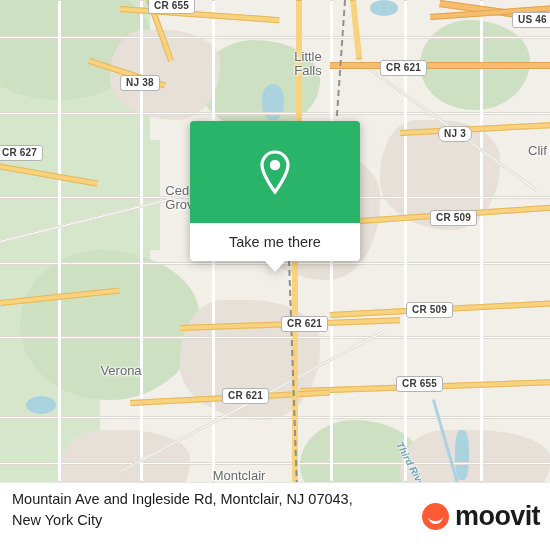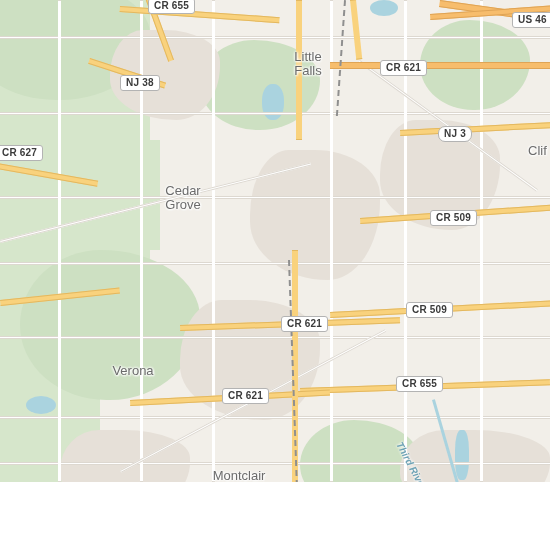--- a/index.html
+++ b/index.html
@@ -289,33 +289,55 @@
     <div class="river-label" style="left:404px; top:440px; transform:rotate(62deg);">Third River</div>
 
     <div class="place-label" style="left:283px; top:50px;  width:50px;">
       <span>Little</span><br>
       <span>Falls</span>
     </div>
     <div class="place-label" style="left:152px; top:184px; width:62px;">
       <span>Cedar</span><br>
       <span>Grove</span>
     </div>
-    <div class="place-label" style="left:102px;  top:364px; width:62px;">Verona</div>
+    <div class="place-label" style="left:90px;  top:364px; width:62px;">Verona</div>
     <div class="place-label" style="left:198px; top:469px; width:82px;">Montclair</div>
     <div class="place-label" style="left:528px; top:144px; width:30px; text-align:left;">Clif</div>
 
     <div class="shield" style="left:148px; top:-2px;">CR 655</div>
     <div class="shield" style="left:512px; top:12px;">US 46</div>
     <div class="shield" style="left:380px; top:60px;">CR 621</div>
     <div class="shield" style="left:120px; top:75px;">NJ 38</div>
     <div class="shield" style="left:438px; top:126px;border-radius:7px;">NJ 3</div>
     <div class="shield" style="left:-4px;  top:145px;">CR 627</div>
     <div class="shield" style="left:430px; top:210px;">CR 509</div>
     <div class="shield" style="left:281px; top:316px;">CR 621</div>
     <div class="shield" style="left:406px; top:302px;">CR 509</div>
     <div class="shield" style="left:396px; top:376px;">CR 655</div>
     <div class="shield" style="left:222px; top:388px;">CR 621</div>
 
+    <div id="popup">
+      <div id="popup-top">
+        <svg id="popup-pin" viewBox="0 0 48 48">
+          <path d="M24 4c-7.2 0-13 5.8-13 13 0 9.6 13 27 13 27s13-17.4 13-27c0-7.2-5.8-13-13-13z" fill="none" stroke="#ffffff" stroke-width="3.2"></path>
+          <circle cx="24" cy="17" r="5.2" fill="#ffffff"></circle>
+        </svg>
+      </div>
+      <div id="popup-bottom">
+        <span id="popup-btn-label">Take me there</span>
+        <div id="popup-tail"></div>
+      </div>
+    </div>
 
   </div>
 
+  <div id="footer">
+    <div id="footer-text">
+      <span>Mountain Ave and Ingleside Rd, Montclair, NJ 07043,</span>
+      <span id="footer-line2">New York City</span>
+    </div>
+    <div id="brand">
+      <div id="brand-dot"></div>
+      <div id="brand-name">moovit</div>
+    </div>
+  </div>
 
 </div>
 
 </body></html>

